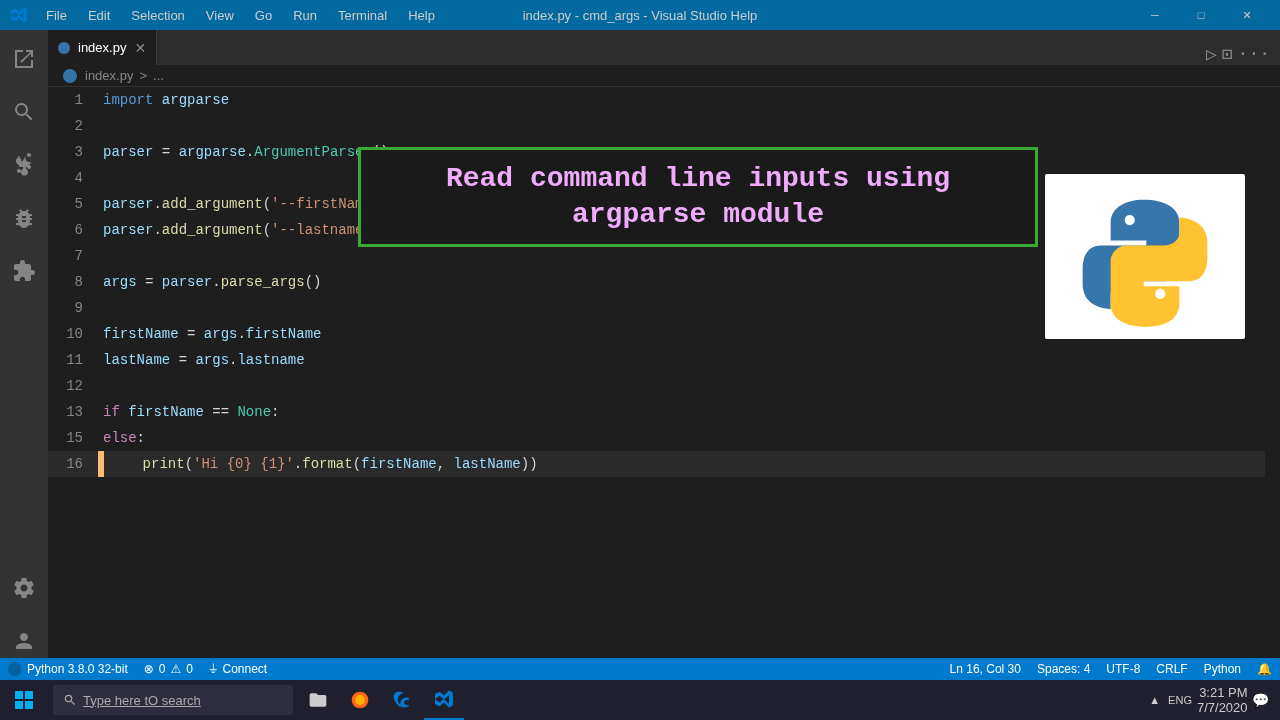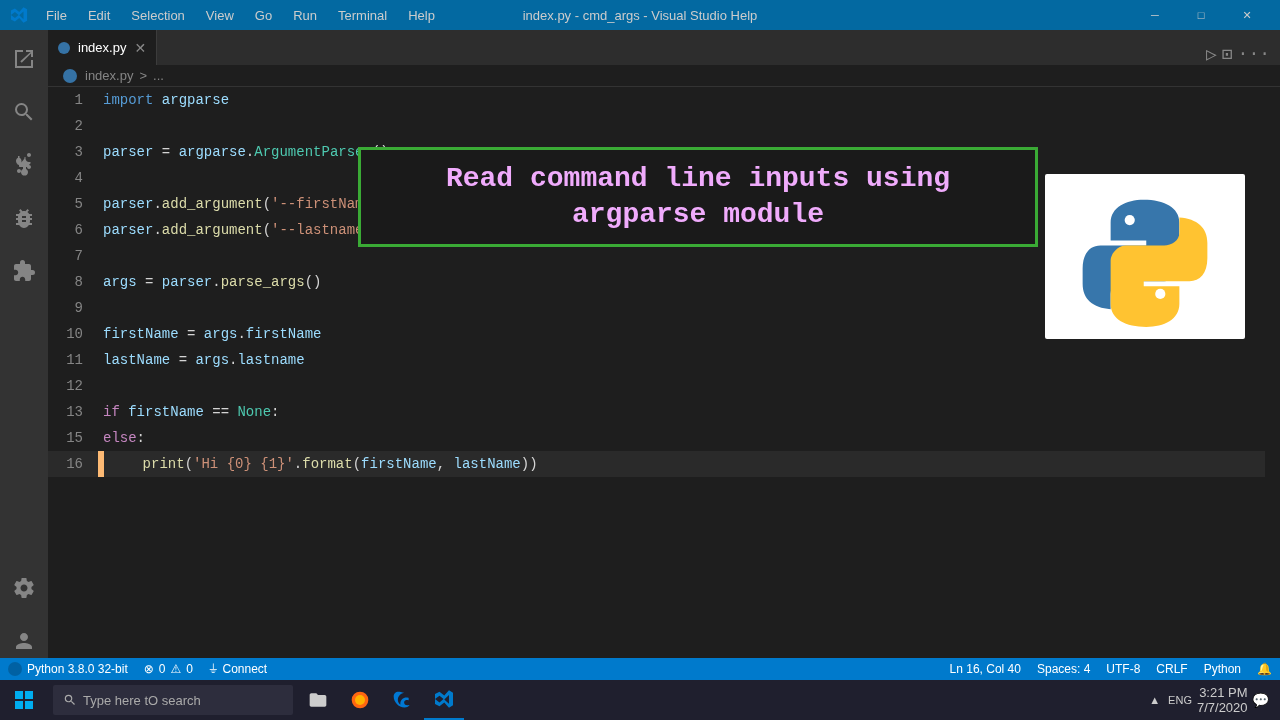--- a/index.html
+++ b/index.html
@@ -236,20 +236,21 @@
       width: 240px;
       height: 30px;
       background: #2d2d3d;
       border-radius: 2px;
       margin-left: 5px;
       display: flex; align-items: center;
       padding: 8px 10px;
       color: #aaa;
       font-size: 13px;
       font-family: 'Segoe UI', sans-serif;
+      text-decoration: underline;
     }
     .taskbar-icons { display: flex; margin-left: 5px; gap: 2px; }
     .taskbar-right { margin-left: auto; display: flex; align-items: center; gap: 5px; padding-right: 10px; font-size: 11px; font-family: 'Segoe UI', sans-serif; color: #ccc; }
     .sys-tray { display: flex; align-items: center; gap: 8px; }
   </style>
 </head>
 <body>
 
 <div id="vscode-window">
 
@@ -454,21 +455,21 @@
       <span>0</span>
       <span>⚠</span>
       <span>0</span>
     </div>
     <div class="status-item">
       <span>⏚</span>
       <span>Connect</span>
     </div>
     <div class="status-right">
       <div class="status-item">
-        <span>Ln 16, Col 40</span>
+        <span>Ln 16, Col 30</span>
       </div>
       <div class="status-item">
         <span>Spaces: 4</span>
       </div>
       <div class="status-item">
         <span>UTF-8</span>
       </div>
       <div class="status-item">
         <span>CRLF</span>
       </div>

